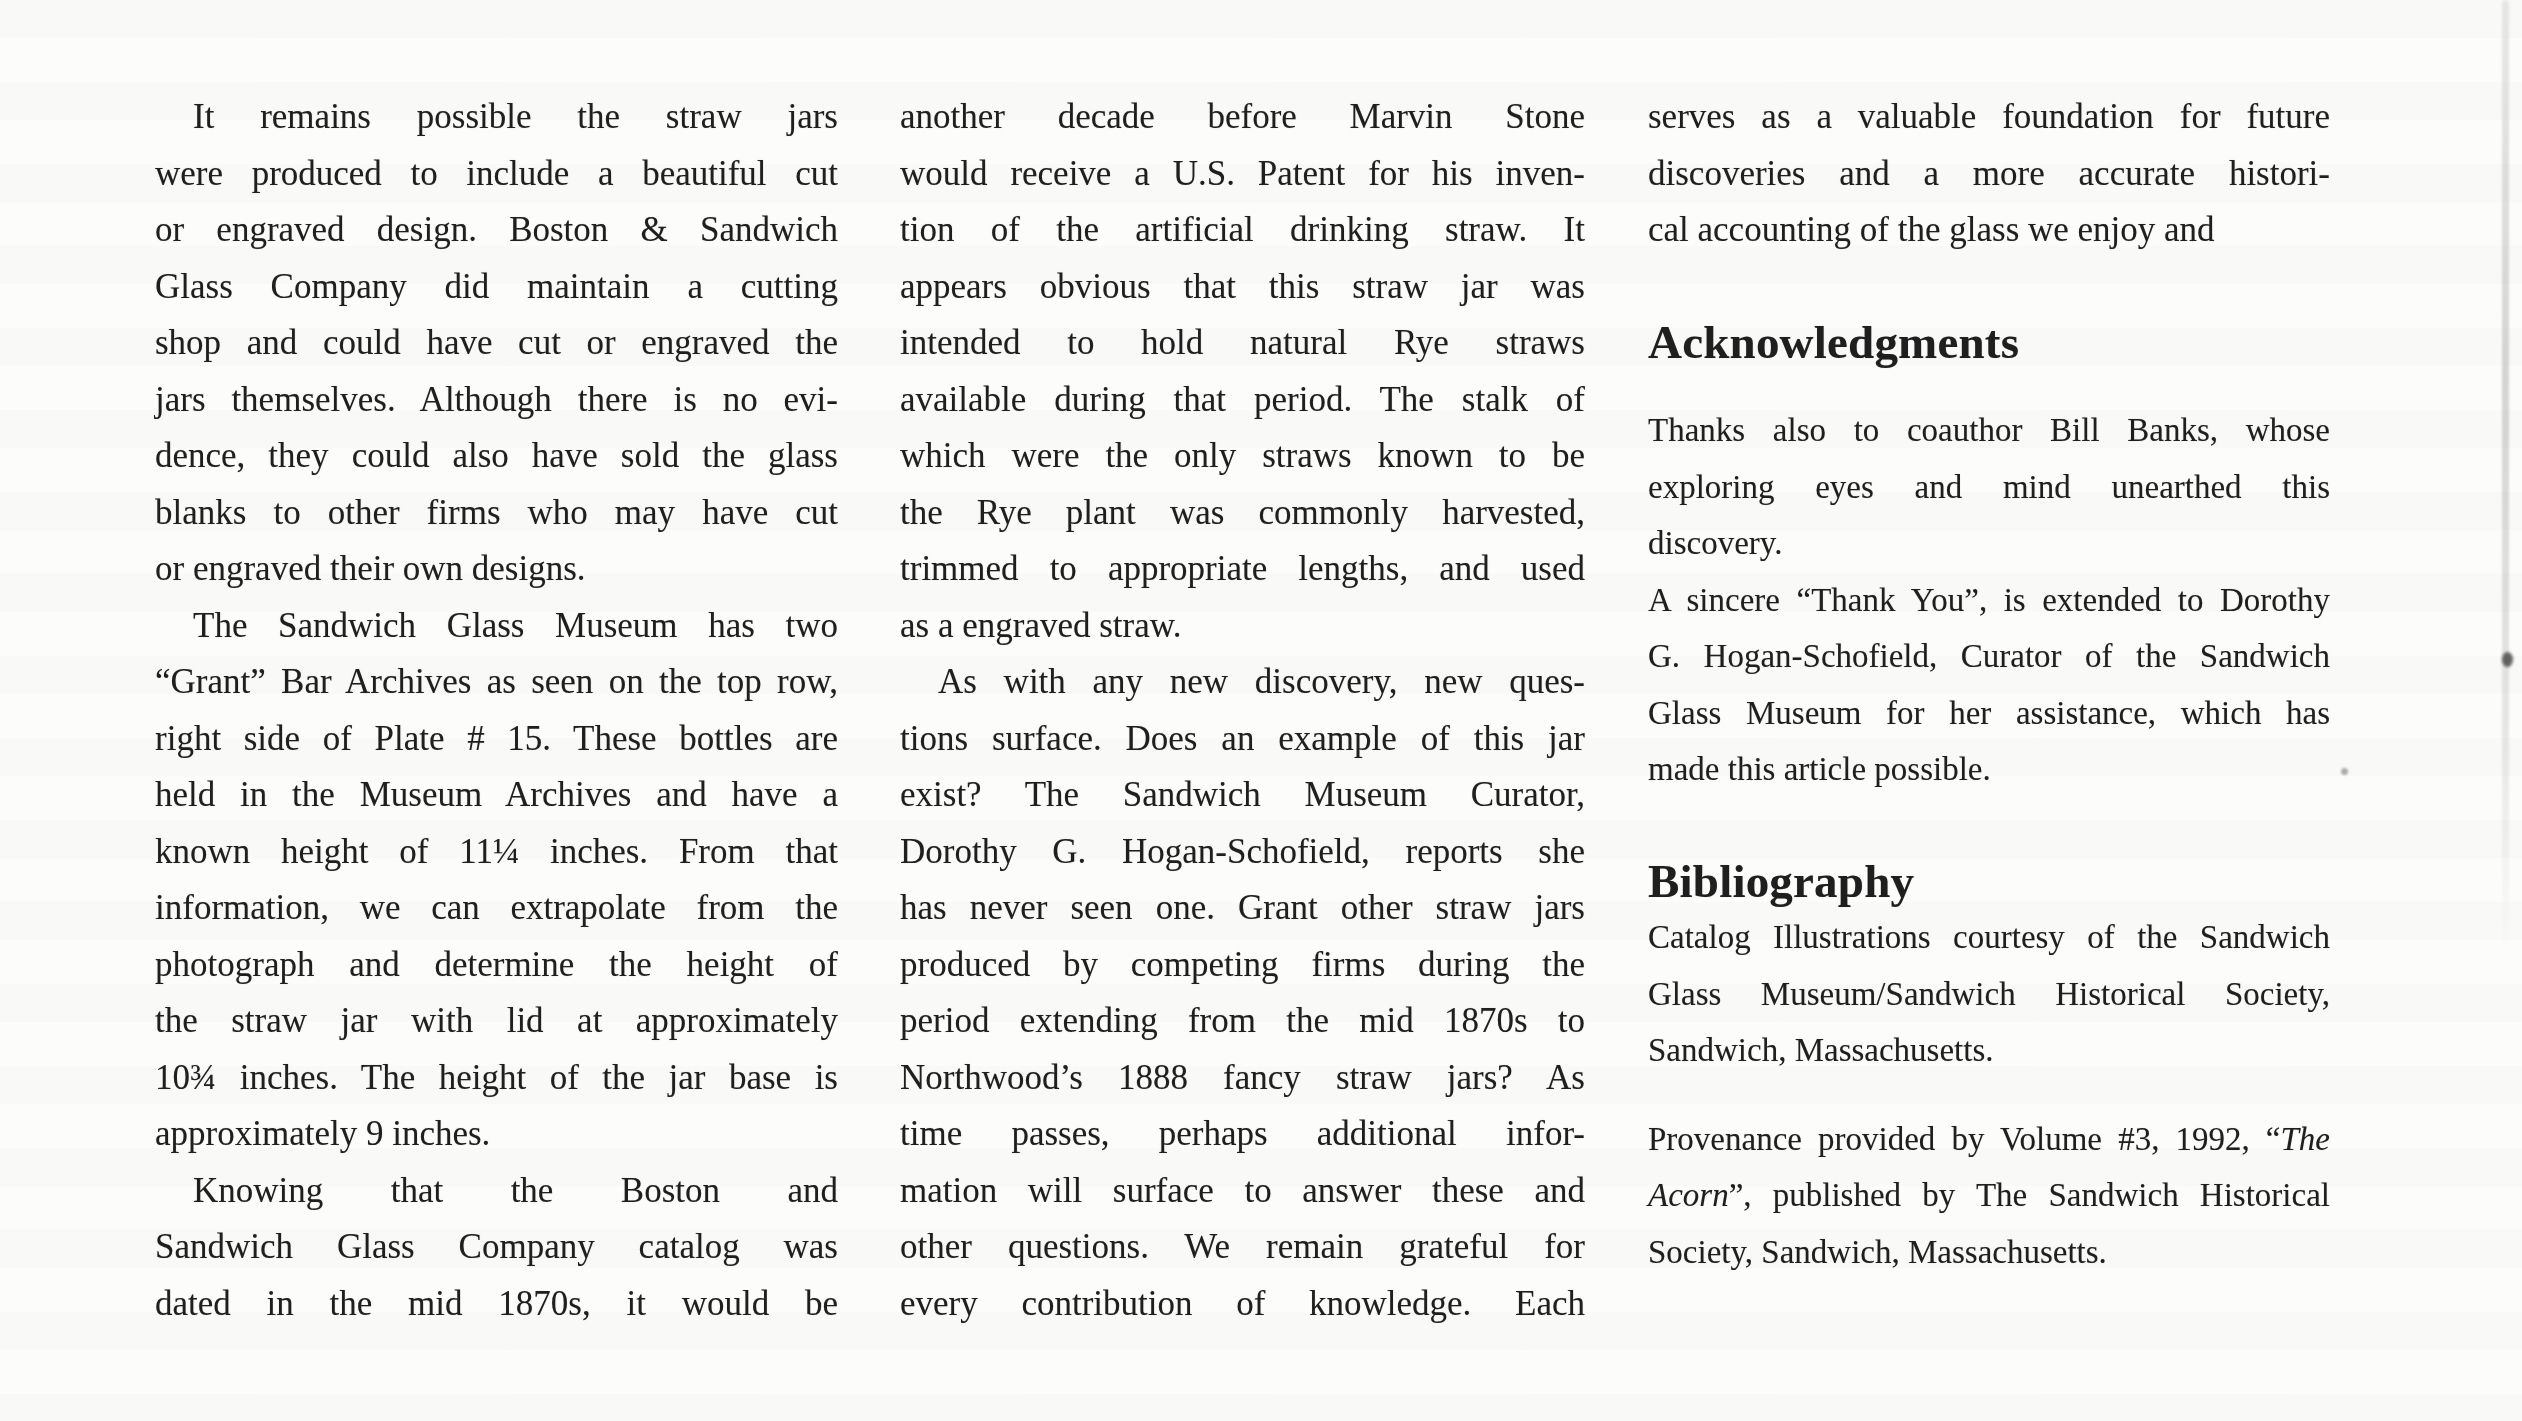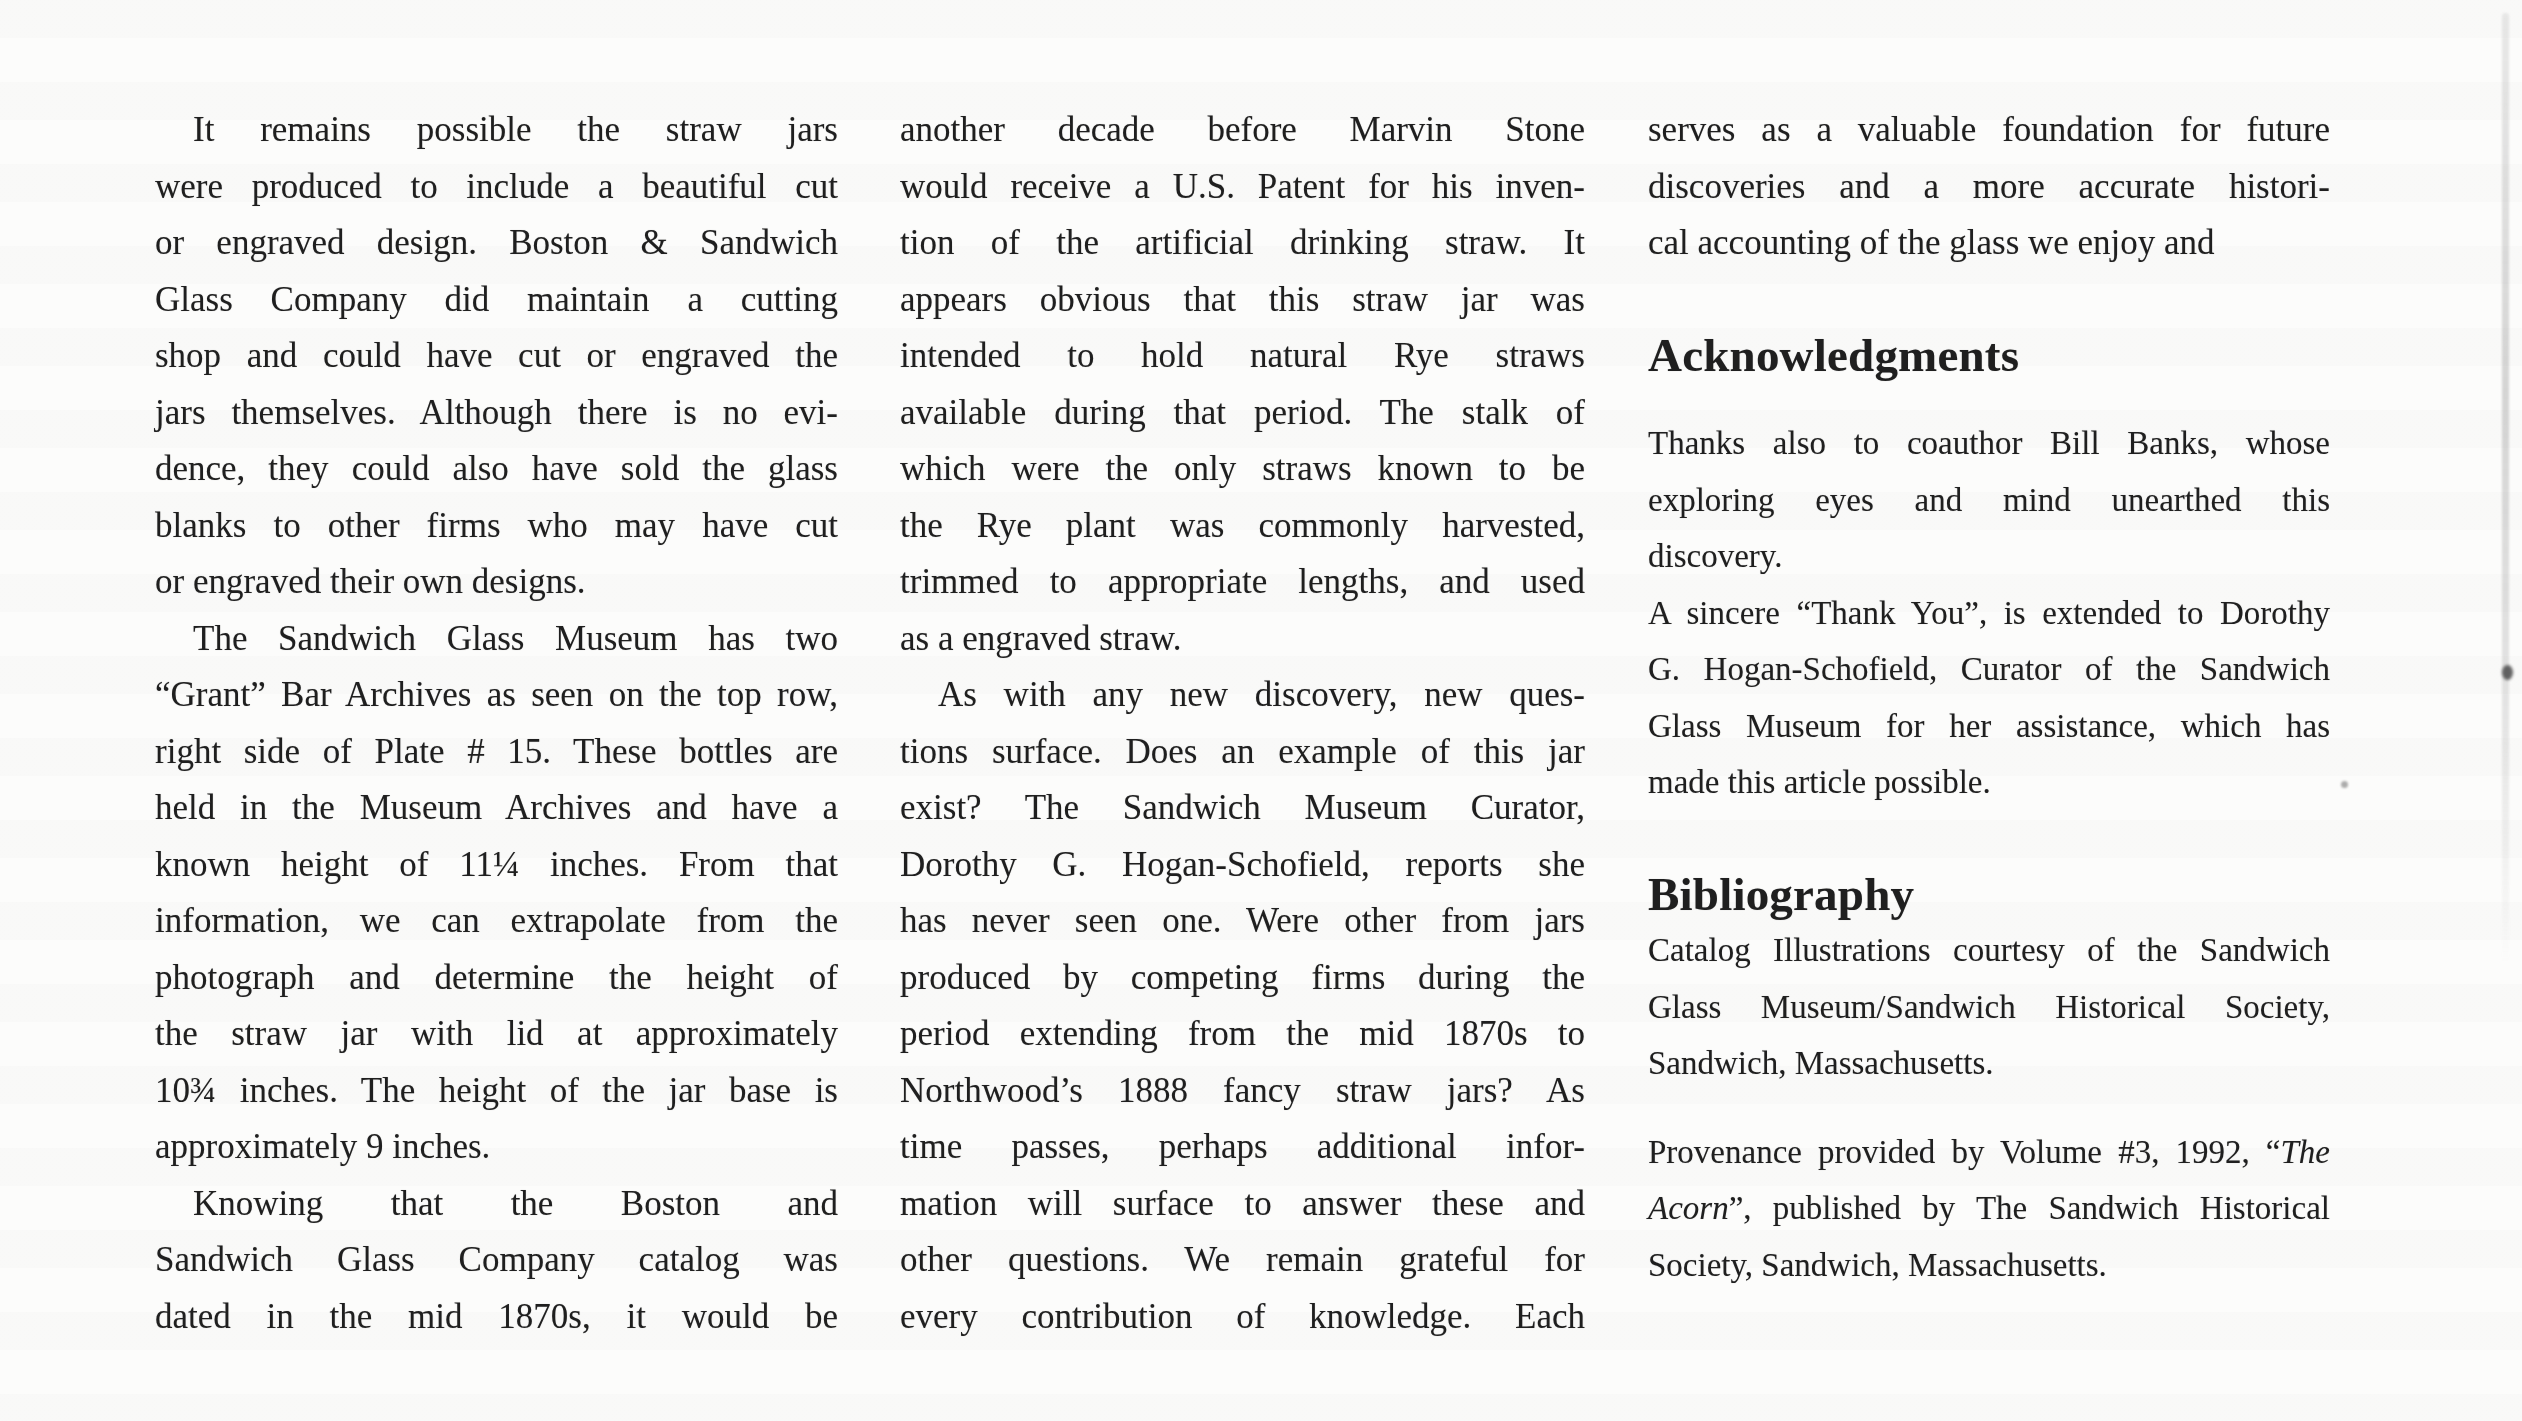--- a/index.html
+++ b/index.html
@@ -16,21 +16,20 @@
       rgba(255,255,255,0) 38px, rgba(255,255,255,0) 82px
     );
     overflow: hidden;
     font-family: "Liberation Serif", "DejaVu Serif", serif;
     color: #1f1f1f;
     position: relative;
   }
   .page {
     position: absolute;
     inset: 0;
-    margin-top: 13px;
   }
   .column {
     position: absolute;
     top: 89px;
     font-size: 35px;
     line-height: 56.5px;
     text-shadow: 0 0 1px rgba(20,20,20,0.25);
   }
   .col1 { left: 155px; width: 683px; }
   .col2 { left: 900px; width: 685px; }
@@ -144,21 +143,21 @@
         <div class="ln"><span>which were the only straws known to be</span></div>
         <div class="ln"><span>the Rye plant was commonly harvested,</span></div>
         <div class="ln"><span>trimmed to appropriate lengths, and used</span></div>
         <div class="ln"><span>as a engraved straw.</span></div>
       </div>
     <div class="para ind cont">
         <div class="ln"><span>As with any new discovery, new ques-</span></div>
         <div class="ln"><span>tions surface. Does an example of this jar</span></div>
         <div class="ln"><span>exist? The Sandwich Museum Curator,</span></div>
         <div class="ln"><span>Dorothy G. Hogan-Schofield, reports she</span></div>
-        <div class="ln"><span>has never seen one. Were other from jars</span></div>
+        <div class="ln"><span>has never seen one. Grant other straw jars</span></div>
         <div class="ln"><span>produced by competing firms during the</span></div>
         <div class="ln"><span>period extending from the mid 1870s to</span></div>
         <div class="ln"><span>Northwood’s 1888 fancy straw jars? As</span></div>
         <div class="ln"><span>time passes, perhaps additional infor-</span></div>
         <div class="ln"><span>mation will surface to answer these and</span></div>
         <div class="ln"><span>other questions. We remain grateful for</span></div>
         <div class="ln"><span>every contribution of knowledge. Each</span></div>
       </div>
   </div>
 

